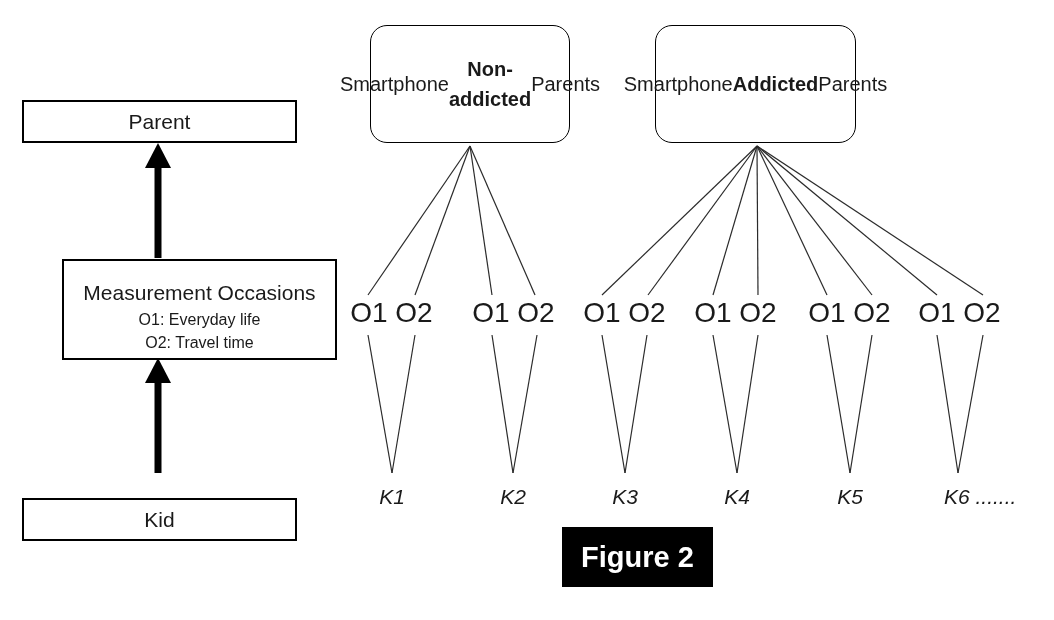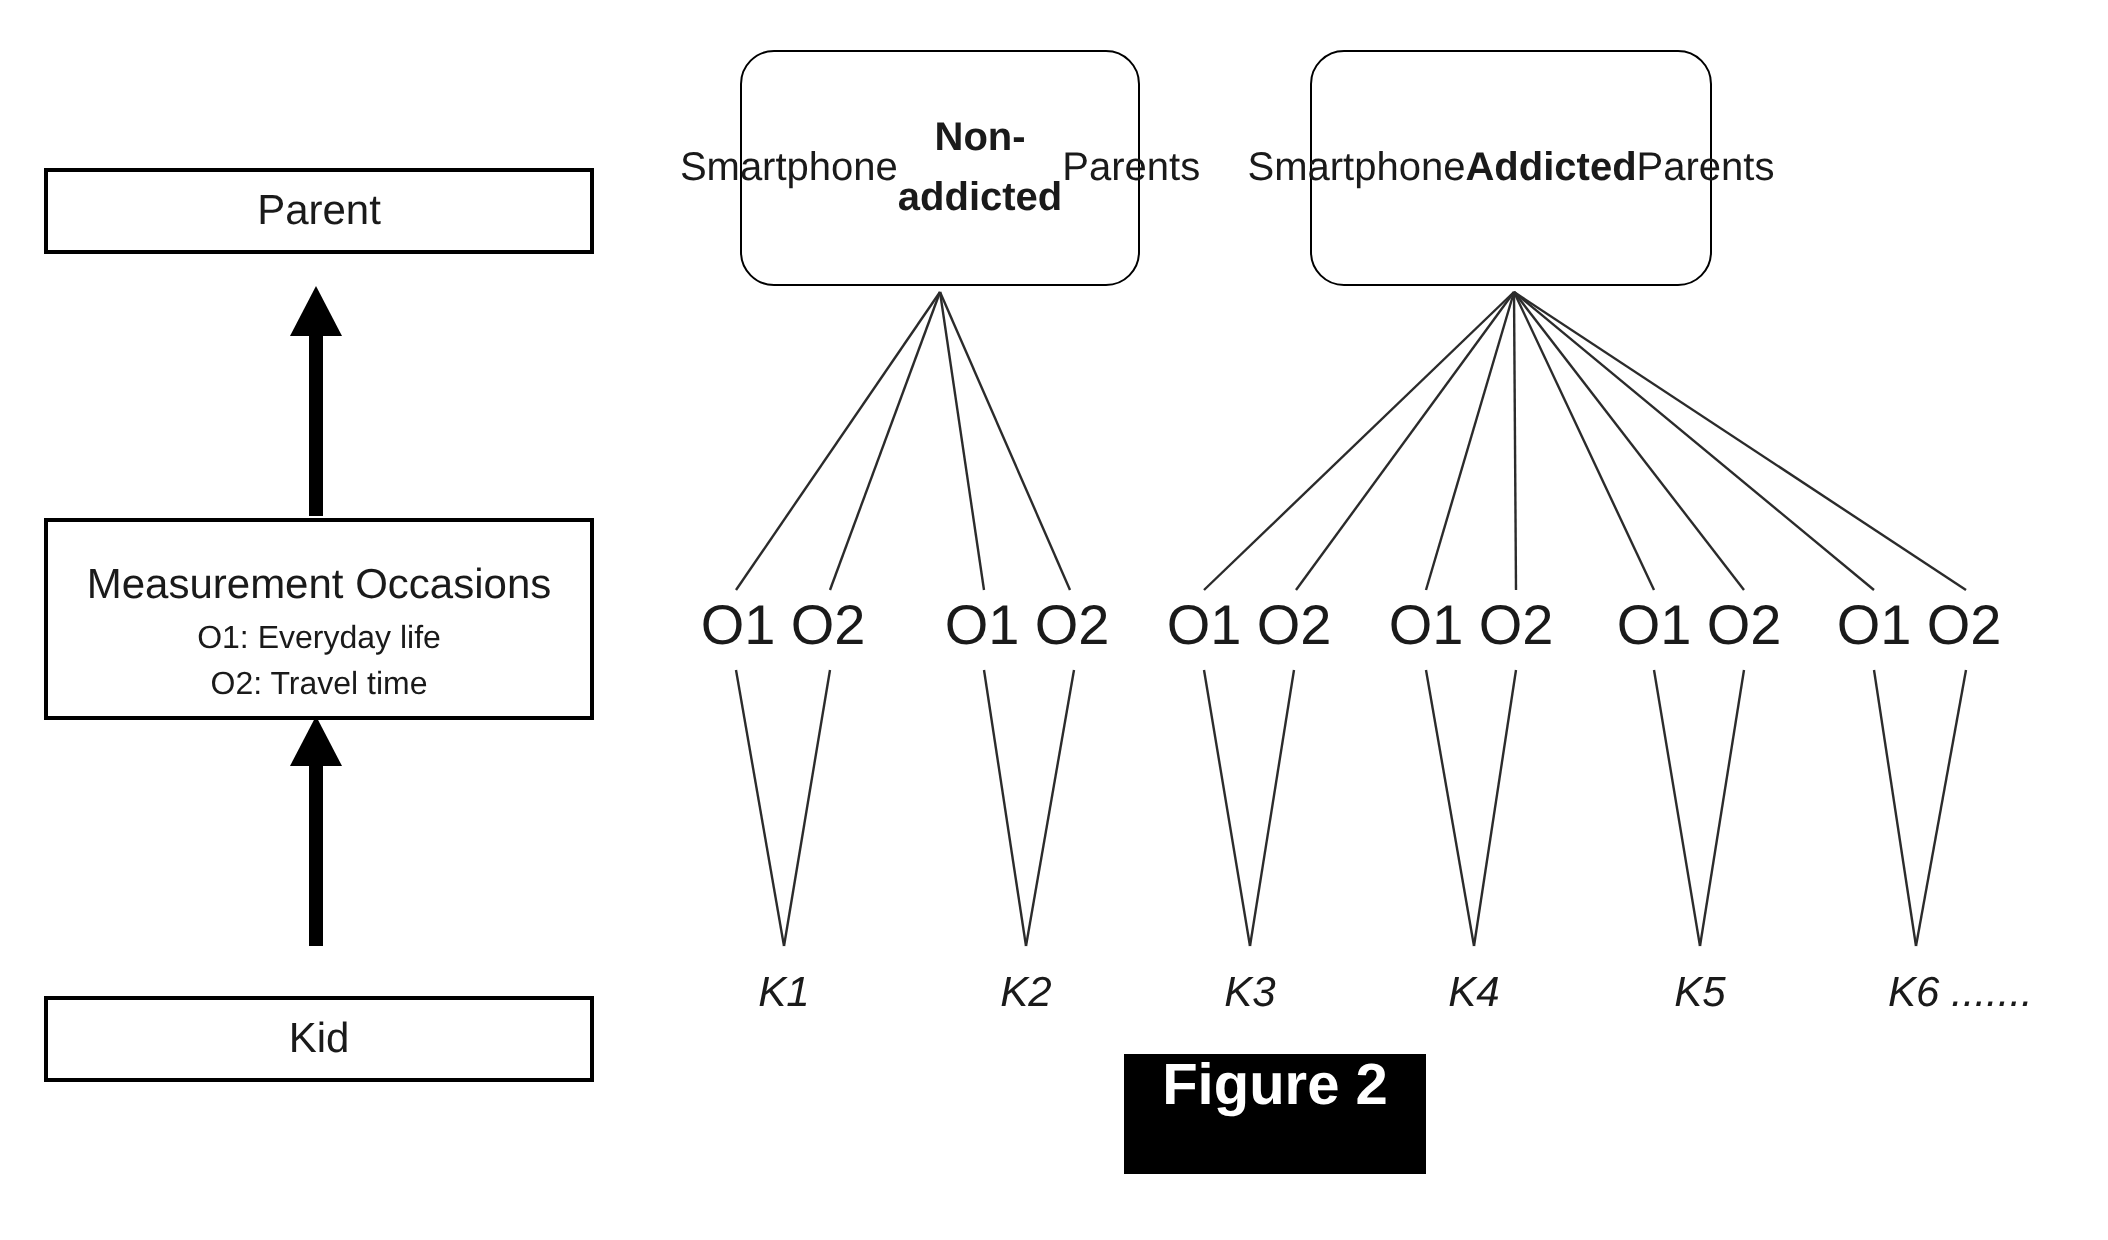--- a/index.html
+++ b/index.html
@@ -29,22 +29,22 @@
     width: 275px;
     border: 2px solid #000000;
     background: #ffffff;
     box-sizing: border-box;
     display: flex;
     flex-direction: column;
     align-items: center;
     justify-content: center;
     text-align: center;
   }
-  .box-parent  { top: 84px; height: 43px; }
-  .box-measure { top: 259px; height: 101px; padding-top: 15px; }
+  .box-parent  { top: 100px; height: 43px; }
+  .box-measure { top: 259px; height: 101px; padding-top: 15px; margin-left: 40px; }
   .box-kid     { top: 475px; height: 43px; margin-top: 23px; }
   .rect-box .main-label {
     font-size: 21px;
     color: #1a1a1a;
   }
   .box-measure .title {
     font-size: 21px;
     margin-bottom: 3px;
   }
   .box-measure .subline {
@@ -95,20 +95,21 @@
   
   .caption-box {
     position: absolute;
     left: 562px;
     top: 527px;
     width: 151px;
     height: 60px;
     background: #000000;
     color: #ffffff;
     display: flex;
+    align-items: center;
     justify-content: center;
     font-size: 29px;
     font-weight: bold;
   }
 </style>
 </head>
 <body>
 
 <div class="canvas">
 

